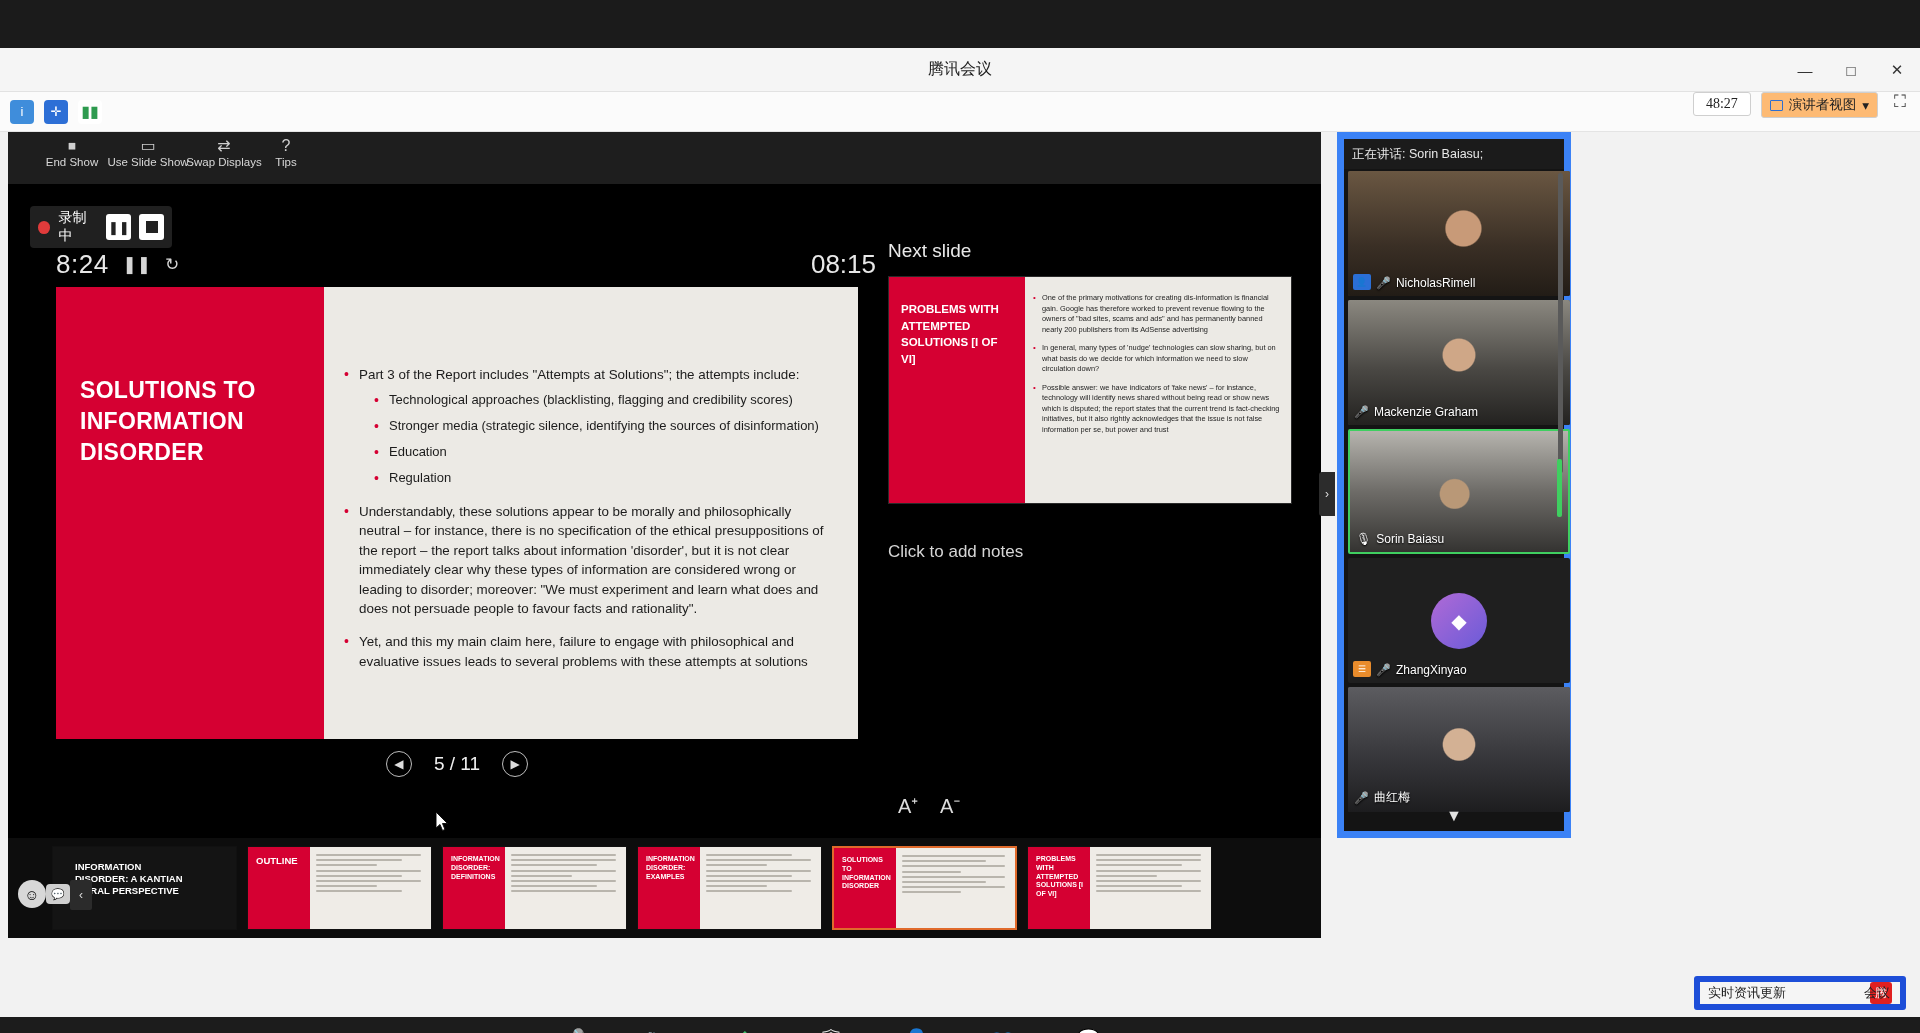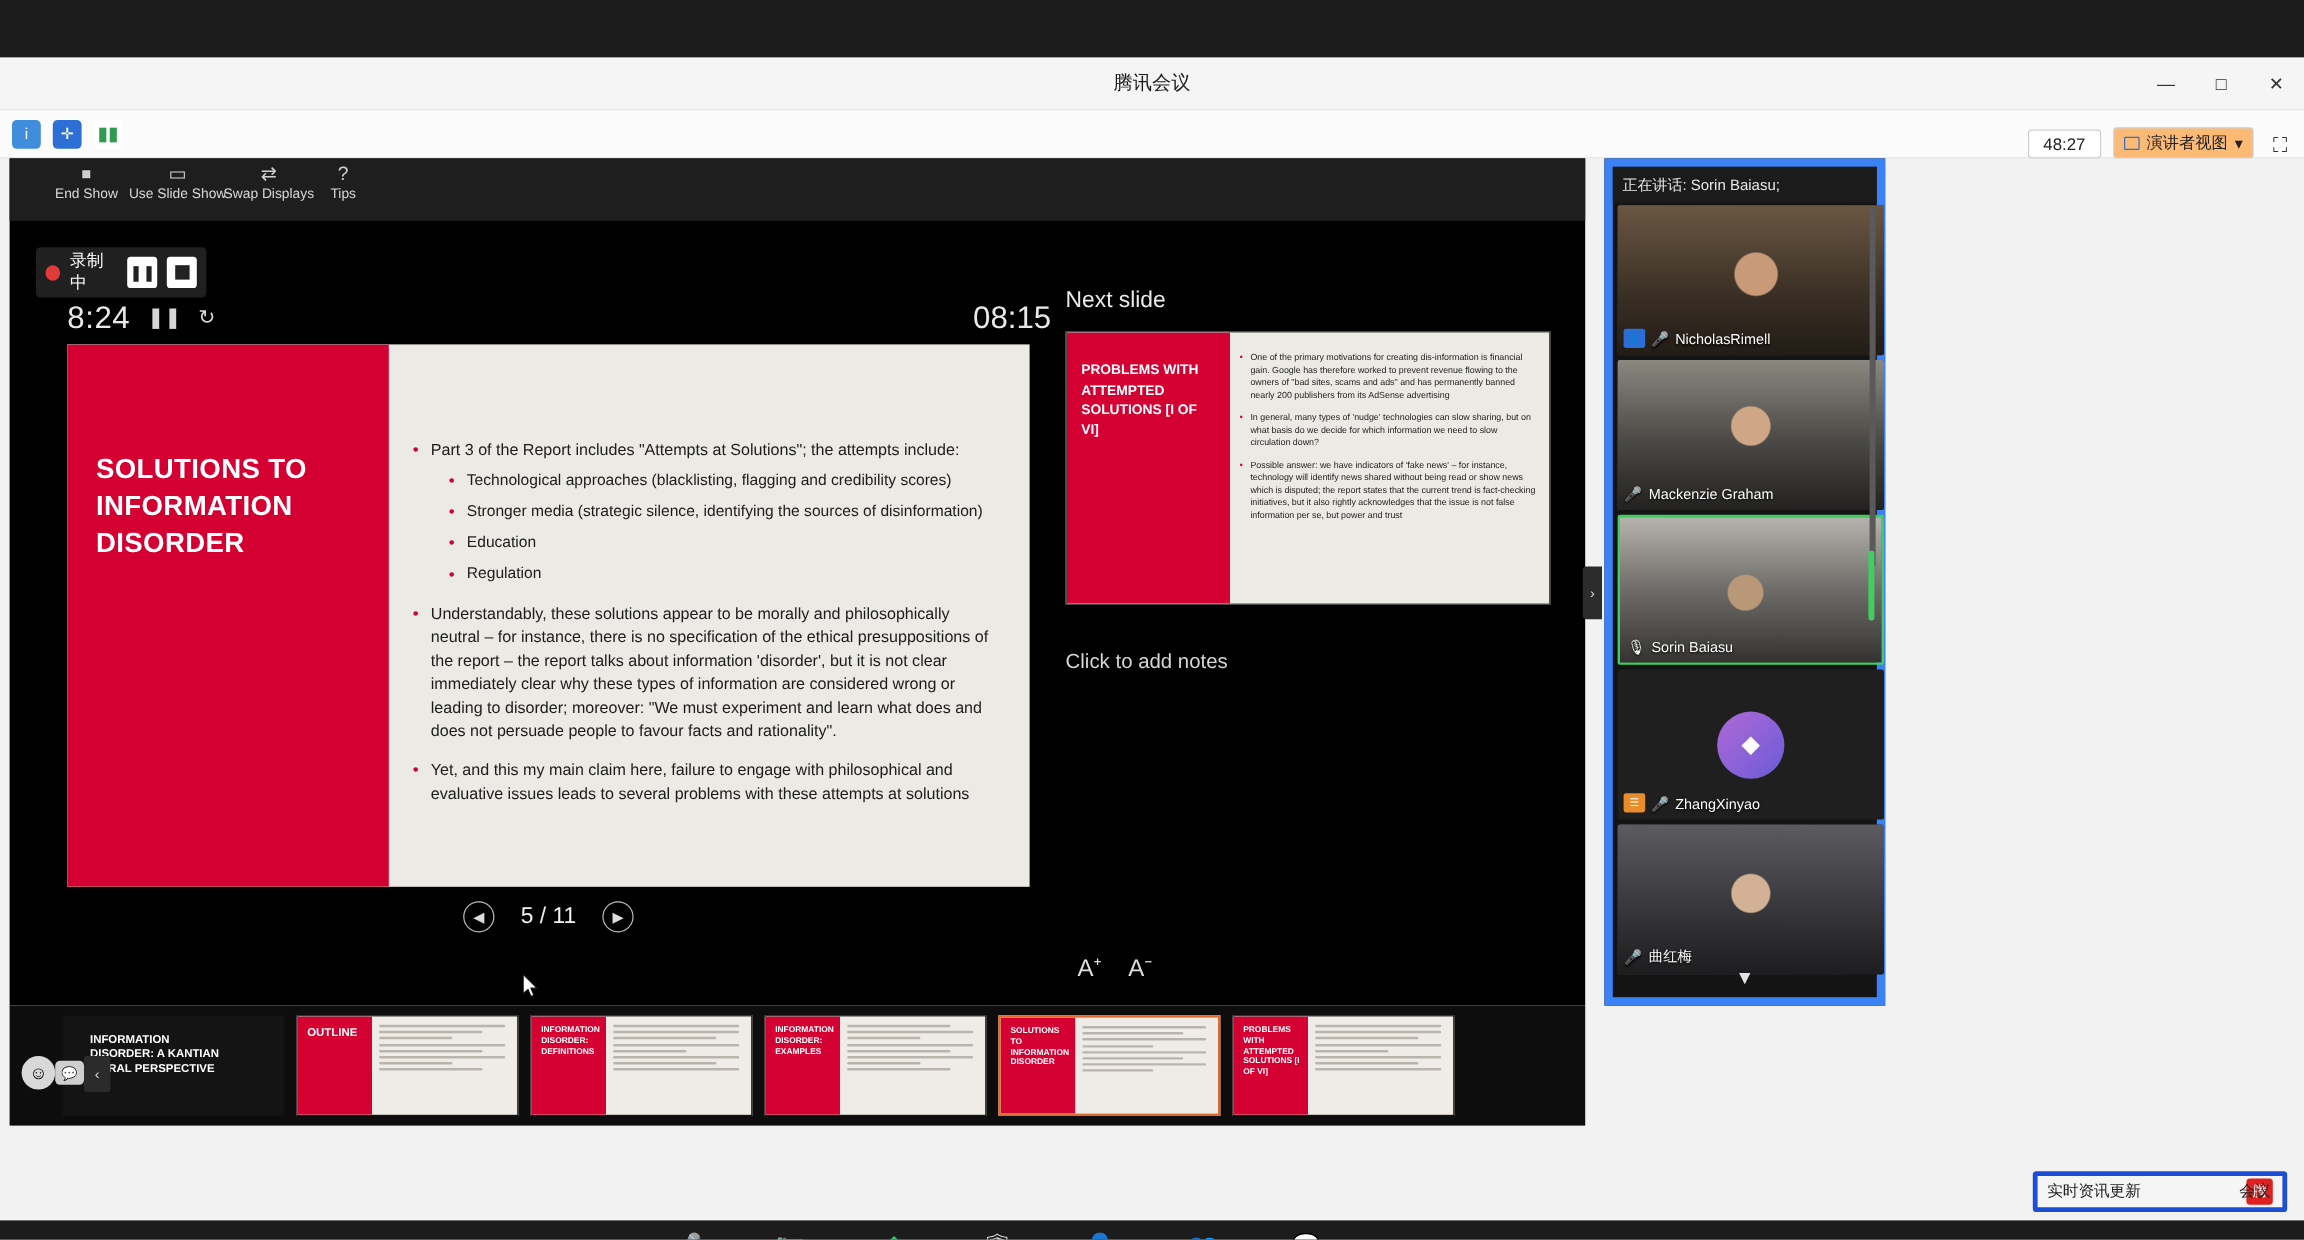--- a/index.html
+++ b/index.html
@@ -33,21 +33,21 @@
   .tb-icons { display: flex; align-items: center; gap: 10px; padding-left: 10px; }
   .tb-icon {
     width: 24px; height: 24px; border-radius: 4px; display: flex;
     align-items: center; justify-content: center; color: #fff; font-size: 13px;
   }
   .tb-icon.info { background: #3f8ddb; }
   .tb-icon.shield { background: #2d6fd6; }
   .tb-icon.chart { background: #fff; color: #2e9b4f; font-size: 16px; }
   .tb-right {
     position: absolute; right: 8px; top: 0; height: 40px;
-    display: flex; align-items: flex-end; gap: 10px;
+    display: flex; align-items: flex-start; gap: 10px; font-family: Liberation Serif, serif;
   }
   .timer-box {
     border: 1px solid #cfcfcf; border-radius: 3px; background: #fff;
     padding: 3px 12px; font-size: 14px; color: #222;
   }
   .view-select {
     border: 1px solid #cfcfcf; border-radius: 3px; background: #fdba74;
     padding: 3px 8px; font-size: 13.5px; color: #222; display: flex;
     align-items: center; gap: 6px;
   }
@@ -248,21 +248,21 @@
   .ctrl .lbl { font-size: 12.5px; }
   .ctrl .caret { position: absolute; right: 2px; top: 16px; font-size: 9px; color: #bbb; }
   .ctrl.mic .ico { color: #e04b4b; }
   .ctrl.share .ico { color: #3fbf6b; }
   .ctrl.end .ico { color: #fff; }
   .ico-sq { width: 18px; height: 18px; background: #fff; border-radius: 3px; }
 
   
   .toast {
     position: absolute; right: 14px; top: 928px; width: 212px; height: 34px;
-    background: #f5f5f5; border: 4px solid #1d4ed8; border-radius: 3px;
+    background: #f5f5f5; border: 6px solid #1d4ed8; border-radius: 3px;
     display: flex; align-items: center; padding: 0 8px; font-size: 13px; color: #222;
   }
   .toast .tx-logo {
     margin-left: auto; width: 22px; height: 22px; background: #e02020; color: #fff;
     display: flex; align-items: center; justify-content: center; font-size: 12px; border-radius: 3px;
   }
   .toast .meet-word { position: absolute; right: 10px; font-size: 13px; color: #222; }
 
   
   .taskbar { position: absolute; left: 0; top: 1025px; width: 1920px; height: 8px; background: #2f5aa8; }

